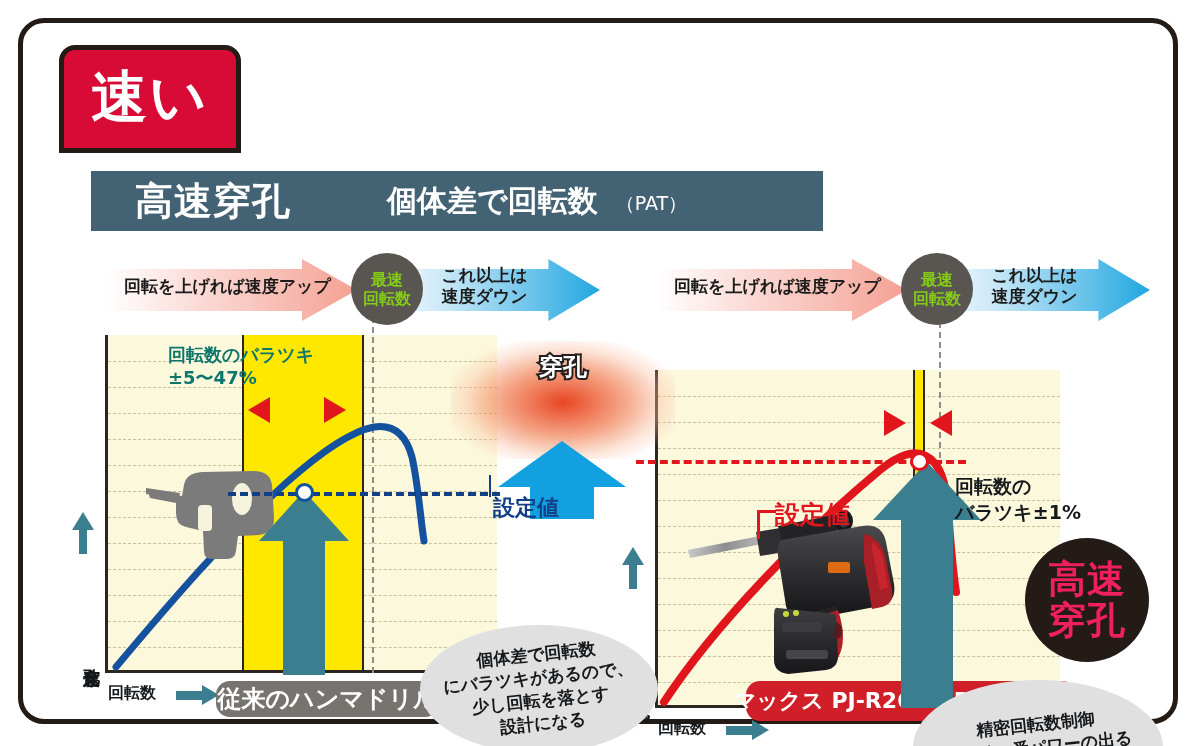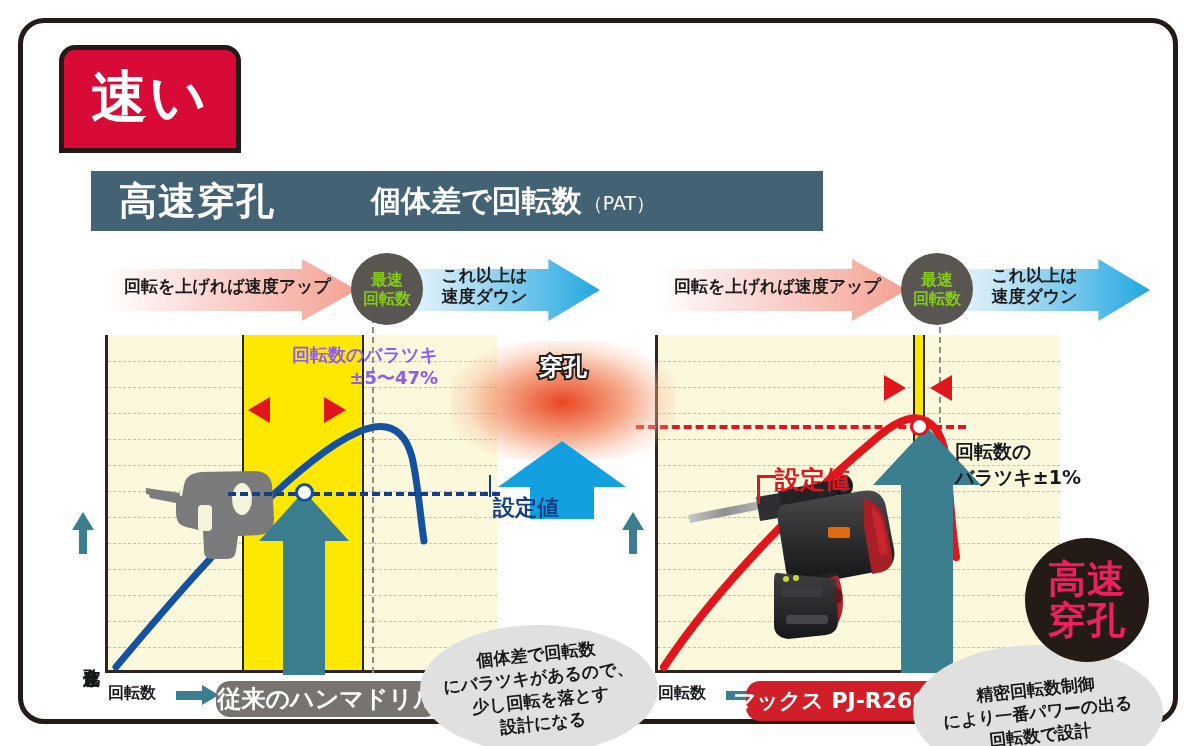--- a/index.html
+++ b/index.html
@@ -32,27 +32,27 @@
     color:#fff;font-size:56px;font-weight:bold;letter-spacing:2px;line-height:1;
     transform:translateY(-2px);
   }
 
   
   .subbar{
     position:absolute;left:68px;top:148px;width:732px;height:60px;
     background:#436273;display:flex;align-items:center;
   }
   .subbar .s1{
-    color:#fff;font-size:38px;font-weight:bold;margin-left:28px;letter-spacing:1px;
+    color:#fff;font-size:38px;font-weight:bold;margin-left:44px;letter-spacing:1px;
   }
   .subbar .s2{
     color:#fff;font-size:30px;font-weight:bold;margin-left:96px;letter-spacing:0px;
   }
   .subbar .pat{
-    color:#fff;font-size:19px;font-weight:normal;margin-left:2px;
+    color:#fff;font-size:19px;font-weight:normal;margin-left:18px;
     position:relative;top:3px;
   }
 
   
   .panel{position:absolute;top:228px;height:470px;}
   .panel-left{left:60px;width:540px;}
   .panel-right{left:610px;width:545px;}
 
   
   .arrow-row{position:absolute;left:24px;top:0;width:100%;height:76px;}
@@ -80,42 +80,42 @@
     align-items:center;justify-content:center;line-height:1.2;z-index:3;
     font-size:16px;font-weight:bold;
   }
 
   
   .plot{
     position:absolute;left:22px;top:84px;width:392px;height:338px;
     background:#fcf8dc;border-left:3px solid #2d2620;border-bottom:3px solid #2d2620;
     box-sizing:border-box;
   }
-  .plot-right{width:405px;}
+  .plot-right{width:405px;margin-top:35px;}
   .gline{position:absolute;left:0;right:0;height:0;border-top:1px dashed #c9c19a;}
 
   
   .yellow-band{
     position:absolute;left:134px;top:0;width:122px;height:100%;
     background:#ffe800;border-left:2px solid #2d2620;border-right:2px solid #2d2620;
     box-sizing:border-box;
   }
   
   .yellow-band-thin{
     position:absolute;left:255px;top:0;width:12px;height:198px;
     background:#ffe800;border-left:2px solid #2d2620;border-right:2px solid #2d2620;
     box-sizing:border-box;
   }
   .vdash{
     position:absolute;top:-78px;width:0;border-left:2px dashed #8d8d8d;
   }
 
   .band-label{
-    position:absolute;left:60px;top:8px;width:270px;text-align:right;
-    font-size:18px;font-weight:bold;color:#8b5cf6;line-height:1.3;z-index:4;
+    position:absolute;left:60px;top:8px;width:270px;text-align:left;
+    font-size:18px;font-weight:bold;color:#0f766e;line-height:1.3;z-index:4;
   }
   .tri-left,.tri-right{position:absolute;width:0;height:0;z-index:4;}
   .tri-left{border-top:13px solid transparent;border-bottom:13px solid transparent;border-right:22px solid #e1161d;}
   .tri-right{border-top:13px solid transparent;border-bottom:13px solid transparent;border-left:22px solid #e1161d;}
 
   
   .curve{position:absolute;left:0;top:0;overflow:visible;}
 
   
   .teal-arrow{position:absolute;z-index:3;}

